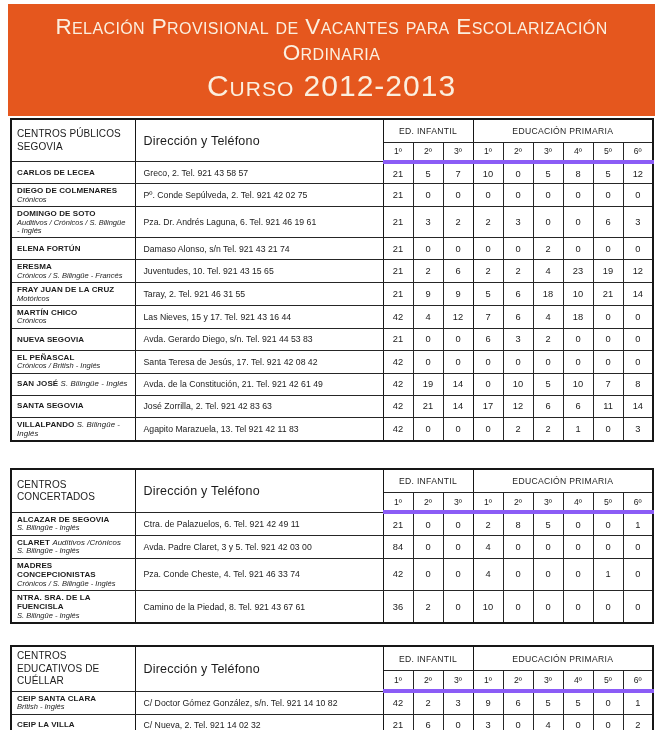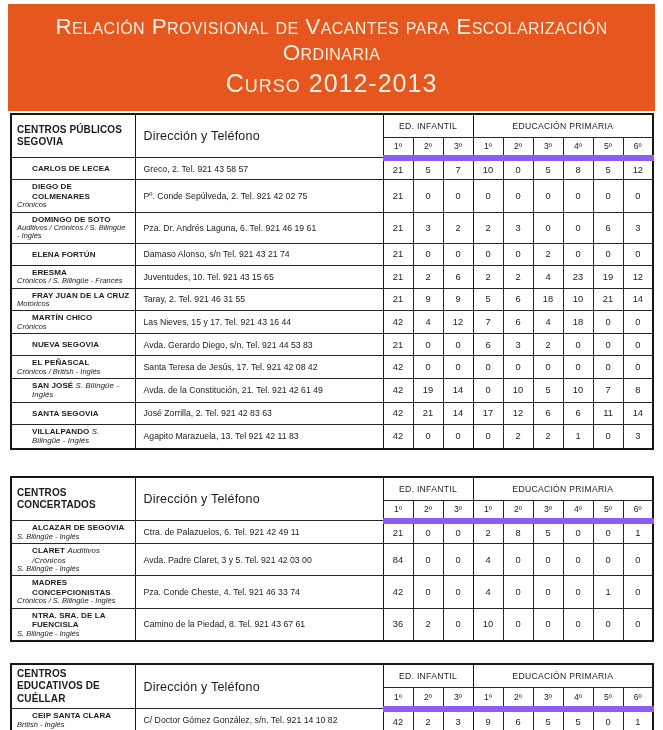--- a/index.html
+++ b/index.html
@@ -20,56 +20,56 @@
     margin-bottom:2px;
   }
   .banner .l1{
     font-variant:small-caps;
     font-size:22.5px;
     letter-spacing:.4px;
     line-height:1.15;
   }
   .banner .l2{
     font-variant:small-caps;
-    font-size:25px;
+    font-size:30px;
     letter-spacing:1px;
     margin-top:3px;
   }
 
   
   .tbl-wrap{margin:0 2px;}
   table{
     border-collapse:collapse;
     table-layout:fixed;
     width:644px;
     background:#fff;
   }
   table{border:2px solid #161616;}
   th,td{border:1px solid #262626;overflow:hidden;}
   .sepR{border-right:1.6px solid #161616;}
   th.title{
-    font-size:10px;font-weight:bold;text-align:left;
+    font-size:10px;font-weight:normal;text-align:left;
     padding:3px 5px;line-height:1.25;letter-spacing:.1px;
   }
   th.dir{
     font-size:12.5px;font-weight:normal;text-align:left;
     padding:0 8px;letter-spacing:.2px;
   }
   th.group{
     font-size:8.6px;font-weight:normal;
     padding:4px 0;letter-spacing:.3px;height:14px;
   }
   tr.ord th{
     font-size:8.6px;font-weight:normal;text-align:center;
     padding:2px 0;height:13px;
-    border-bottom:6px solid #8b5cf6;
+    border-bottom:4px solid #8b5cf6;
   }
   tr.data{height:22px;}
   td.name{text-align:left;padding:2px 5px;vertical-align:middle;}
-  .nm{font-size:8px;font-weight:bold;line-height:1.18;letter-spacing:.1px;margin-left:15px;}
+  .nm{font-size:8px;font-weight:bold;line-height:1.18;letter-spacing:.1px;}
   .nm .insub{font-weight:normal;font-style:italic;font-size:7.8px;}
   .sub{font-size:7.5px;font-style:italic;line-height:1.12;font-weight:normal;}
   td.addr{font-size:8.7px;padding:2px 8px;vertical-align:middle;margin-top:29px;}
   td.val{font-size:9.3px;text-align:center;vertical-align:middle;}
 
   .gap-a{height:26px;}
   .gap-b{height:21px;}
 </style>
 </head>
 <body>

